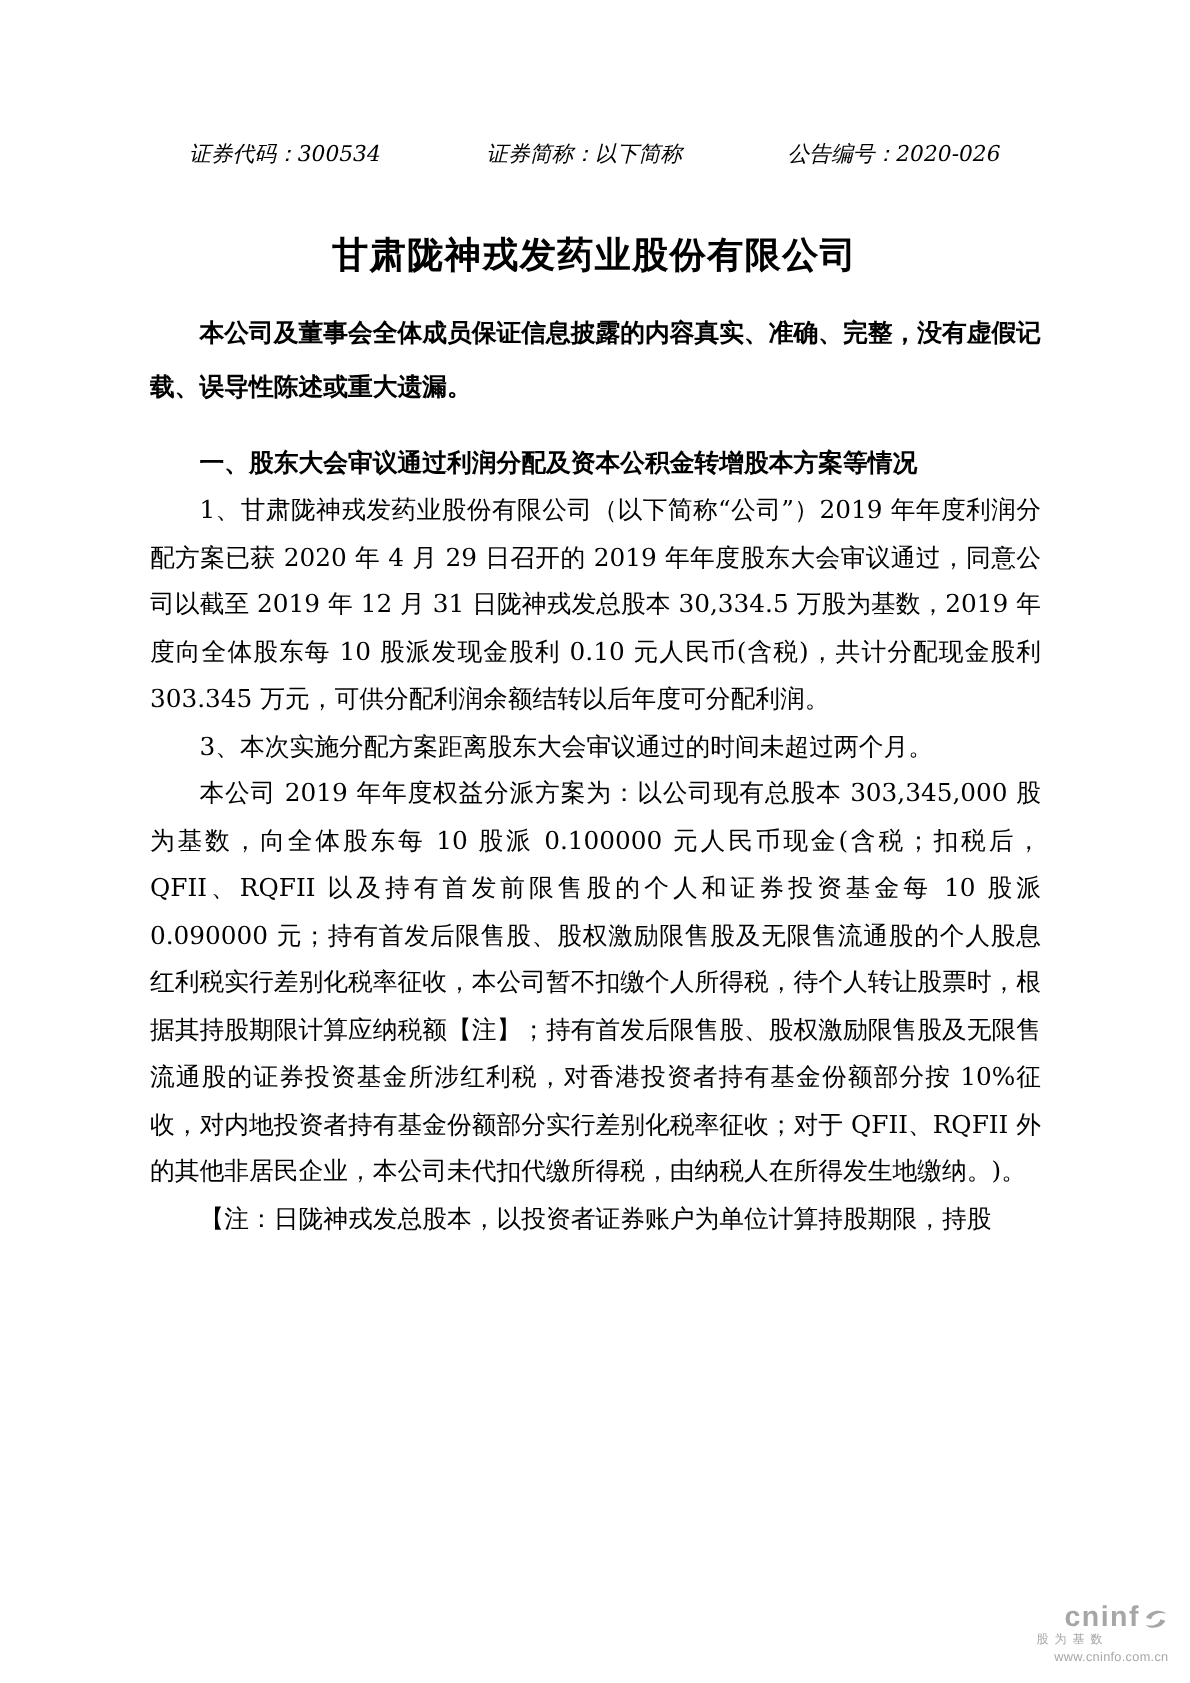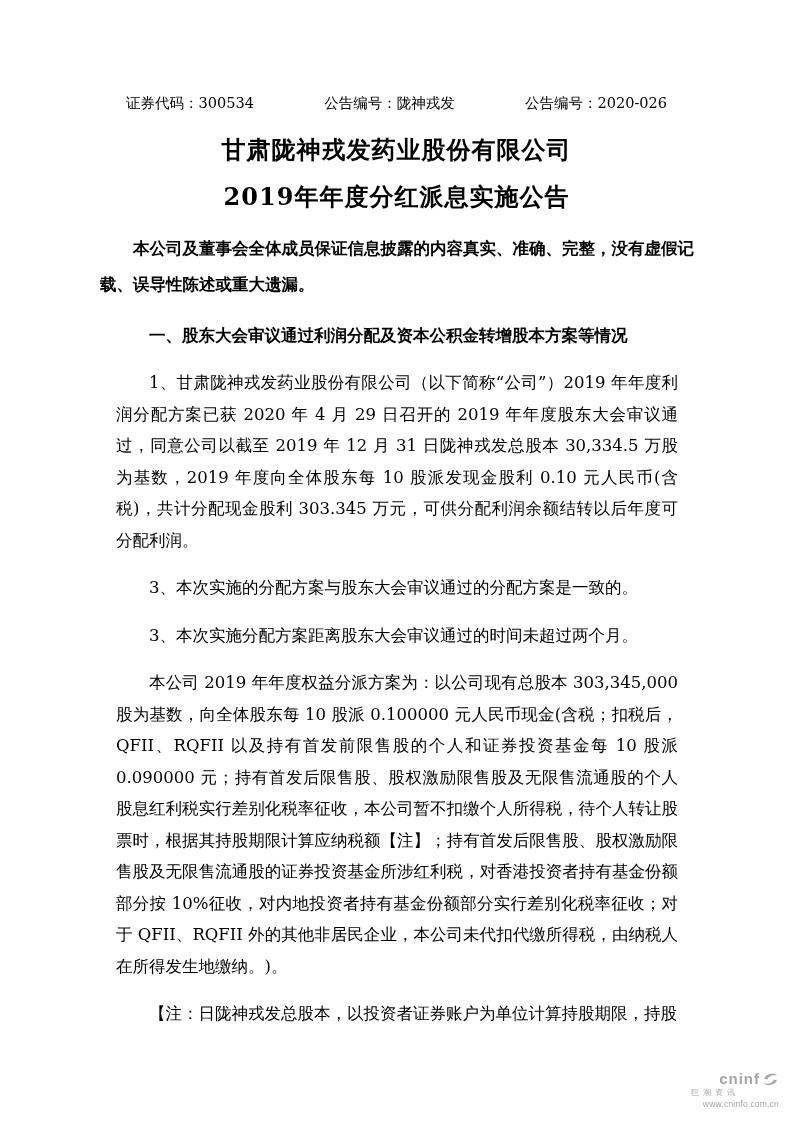--- a/index.html
+++ b/index.html
@@ -14,24 +14,25 @@
     overflow: hidden;
   }
   .doc-header {
     display: flex;
     justify-content: space-between;
     align-items: baseline;
     padding: 93px 126px 0 126px;
     font-size: 14.5px;
     line-height: 20px;
     white-space: nowrap;
+    font-style: italic;
   }
   .title-block { text-align: center; }
   .title-line1 {
-    margin-top: 20px;
+    margin-top: 40px;
     font-size: 24px;
     font-weight: bold;
     line-height: 34px;
     letter-spacing: 1px;
   }
   .title-line2 {
     margin-top: 13px;
     font-size: 24px;
     font-weight: bold;
     line-height: 34px;
@@ -47,40 +48,40 @@
     line-height: 36px;
     text-indent: 2em;
     text-align: justify;
   }
   .content { margin-top: 17px; }
   .para {
     font-size: 16.5px;
     line-height: 31.5px;
     text-indent: 2em;
     text-align: justify;
-    margin: 16px;
+    margin: 0;
   }
   .para.heading { font-weight: bold; }
   .logo {
     position: absolute;
     right: 14px;
     bottom: 13px;
     text-align: center;
     color: #a6a6a6;
     font-family: "Liberation Sans", sans-serif;
     user-select: none;
   }
   .logo-row {
     display: flex;
     align-items: center;
     justify-content: flex-end;
     gap: 2px;
   }
   .logo-text {
-    font-size: 15px;
+    font-size: 19px;
     font-weight: bold;
     letter-spacing: 1px;
     line-height: 16px;
   }
   .logo-icon { display: inline-block; width: 17px; height: 15px; }
   .logo-cn {
     font-size: 8px;
     letter-spacing: 4px;
     line-height: 10px;
     margin-top: 1px;
@@ -94,49 +95,47 @@
     margin-left: 38px;
   }
 </style>
 </head>
 <body>
 
 <div class="page">
 
   <div class="doc-header">
     <span>证券代码：300534</span>
-    <span>公告编号：陇神戎发</span>
+    <span>证券简称：以下简称</span>
     <span>公告编号：2020-026</span>
   </div>
 
   <div class="title-block">
     <div class="title-line1">甘肃陇神戎发药业股份有限公司</div>
-    <div class="title-line2">2019年年度分红派息实施公告</div>
   </div>
 
   <div class="doc-body">
     <p class="statement">本公司及董事会全体成员保证信息披露的内容真实、准确、完整，没有虚假记载、误导性陈述或重大遗漏。</p>
 
     <div class="content">
       <p class="para heading">一、股东大会审议通过利润分配及资本公积金转增股本方案等情况</p>
       <p class="para">1、甘肃陇神戎发药业股份有限公司（以下简称“公司”）2019 年年度利润分配方案已获 2020 年 4 月 29 日召开的 2019 年年度股东大会审议通过，同意公司以截至 2019 年 12 月 31 日陇神戎发总股本 30,334.5 万股为基数，2019 年度向全体股东每 10 股派发现金股利 0.10 元人民币(含税)，共计分配现金股利 303.345 万元，可供分配利润余额结转以后年度可分配利润。</p>
-      <p class="para">3、本次实施的分配方案与股东大会审议通过的分配方案是一致的。</p>
       <p class="para">3、本次实施分配方案距离股东大会审议通过的时间未超过两个月。</p>
       <p class="para">本公司 2019 年年度权益分派方案为：以公司现有总股本 303,345,000 股为基数，向全体股东每 10 股派 0.100000 元人民币现金(含税；扣税后，QFII、RQFII 以及持有首发前限售股的个人和证券投资基金每 10 股派 0.090000 元；持有首发后限售股、股权激励限售股及无限售流通股的个人股息红利税实行差别化税率征收，本公司暂不扣缴个人所得税，待个人转让股票时，根据其持股期限计算应纳税额【注】；持有首发后限售股、股权激励限售股及无限售流通股的证券投资基金所涉红利税，对香港投资者持有基金份额部分按 10%征收，对内地投资者持有基金份额部分实行差别化税率征收；对于 QFII、RQFII 外的其他非居民企业，本公司未代扣代缴所得税，由纳税人在所得发生地缴纳。)。</p>
       <p class="para">【注：日陇神戎发总股本，以投资者证券账户为单位计算持股期限，持股</p>
     </div>
   </div>
 
   <div class="logo">
     <div class="logo-row">
       <span class="logo-text">cninf</span>
       <span class="logo-icon">
         <svg width="17" height="15" viewBox="0 0 24 22" xmlns="http://www.w3.org/2000/svg">
           <path d="M2.5 9.5 C6 2.5, 17 0.5, 22 5.5 C15 3.5, 8.5 6, 7.5 11 L2.5 9.5 Z" fill="#a6a6a6"></path>
           <path d="M21.5 12.5 C18 19.5, 7 21.5, 2 16.5 C9 18.5, 15.5 16, 16.5 11 L21.5 12.5 Z" fill="#a6a6a6"></path>
         </svg>
       </span>
     </div>
-    <div class="logo-cn">巨潮资讯</div>
+    <div class="logo-cn">股为基数</div>
     <div class="logo-url">www.cninfo.com.cn</div>
   </div>
 
 </div>
 
 </body></html>

